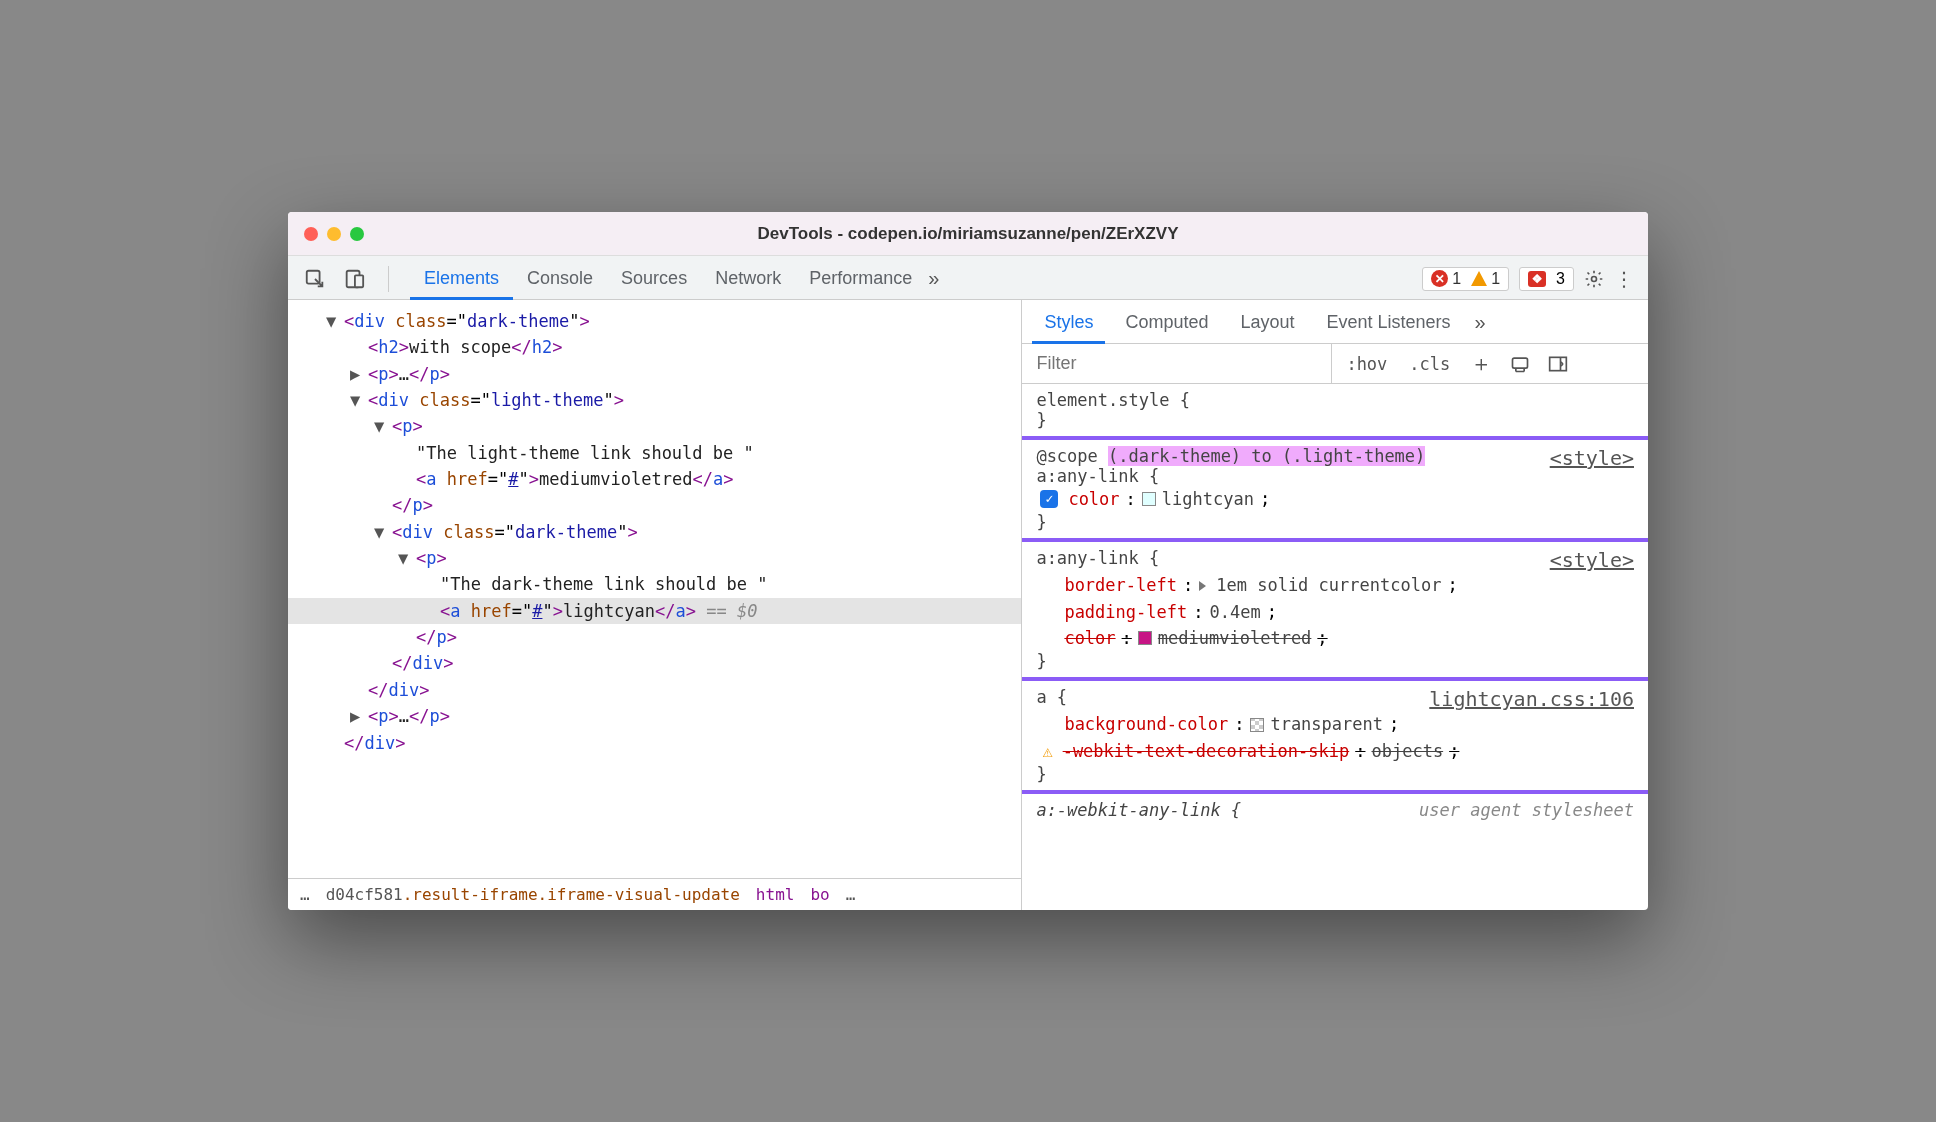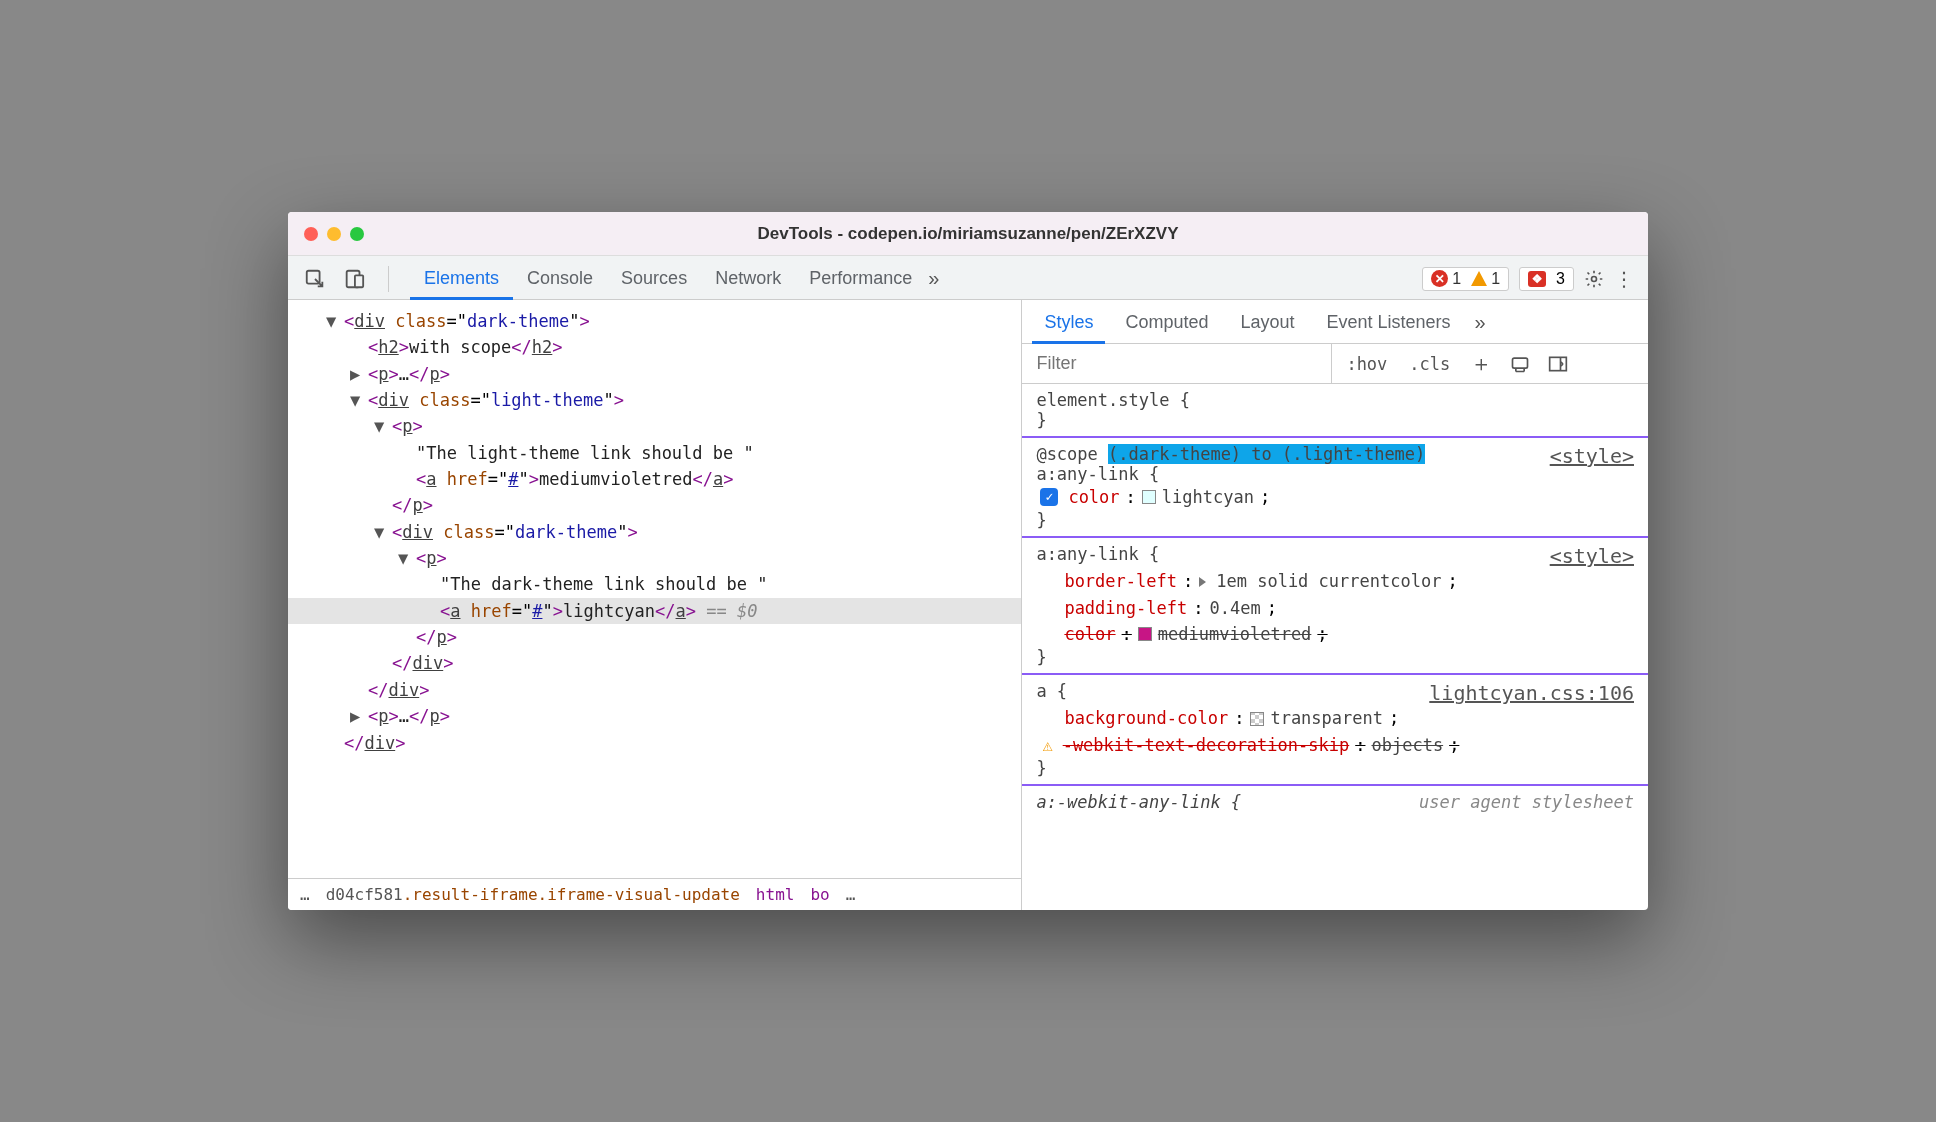--- a/index.html
+++ b/index.html
@@ -95,21 +95,21 @@
   line-height: 1.55;
 }
 .node { white-space: pre; }
 .pad1 { padding-left: 56px; }
 .pad2 { padding-left: 80px; }
 .pad3 { padding-left: 104px; }
 .pad4 { padding-left: 128px; }
 .pad5 { padding-left: 152px; }
 .tri { display:inline-block; width:12px; color:#555; margin-left:-18px; margin-right:6px;}
 .tag-ang { color:#881391; }
-.tag-name { color:#404040;text-decoration:underline; }
+.tag-name { color:#1d4ed8; }
 .attr-name { color:#994500; }
 .attr-val { color:#1a1aa6; }
 .text-node { color:#222; }
 .link-val { color:#1a1aa6; text-decoration: underline; }
 .sel-line { background:#e4e4e4; }
 .sel-indic { color:#888; font-style: italic; }
 
 .breadcrumb {
   border-top: 1px solid #ccc;
   padding: 6px 12px;
@@ -160,26 +160,26 @@
   font-family: Menlo, Monaco, monospace;
   font-size: 17px; color:#555;
   padding: 4px 8px; cursor:pointer;
 }
 .fb-icon { color:#555; cursor:pointer; padding: 4px 6px; display:inline-flex; align-items:center;}
 .styles-body {
   flex: 1; overflow-y:auto;
   font-family: Menlo, Monaco, Consolas, monospace;
   font-size: 17px;
 }
-.rule { border-bottom: 2px solid #8b5cf6; padding: 6px 14px; }
+.rule { border-bottom: 4px solid #8b5cf6; padding: 6px 14px; }
 .rule-hdr { display:flex; justify-content: space-between; align-items: flex-start; }
 .selector { color:#444; }
 .src-link { color:#555; text-decoration: underline; cursor:pointer; font-size:20px;}
 .src-plain { color:#888; font-style: italic; }
-.scope-hl { background:#0ea5e9; color:#444; }
+.scope-hl { background:#f0abfc; color:#444; }
 .decl { padding-left: 28px; display:flex; align-items:center; gap:6px; line-height:1.55;}
 .decl .chk { width:18px; height:18px; border-radius:4px; background:#1a73e8; display:inline-flex; align-items:center; justify-content:center; color:#fff; font-size:13px; margin-left:-24px; margin-right:4px;}
 .prop { color:#c80000; }
 .val { color:#444; }
 .swatch { width:14px; height:14px; border:1px solid #888; display:inline-block; }
 .strike { text-decoration: line-through; }
 .warn-tri { color:#f29900; margin-left:-22px; margin-right:4px; }
 .disc-tri { display:inline-block; width:0;height:0;border-top:5px solid transparent;border-bottom:5px solid transparent;border-left:7px solid #777; margin-right:4px; }
 .close-brace { color:#444; }
 svg { display:block; }

